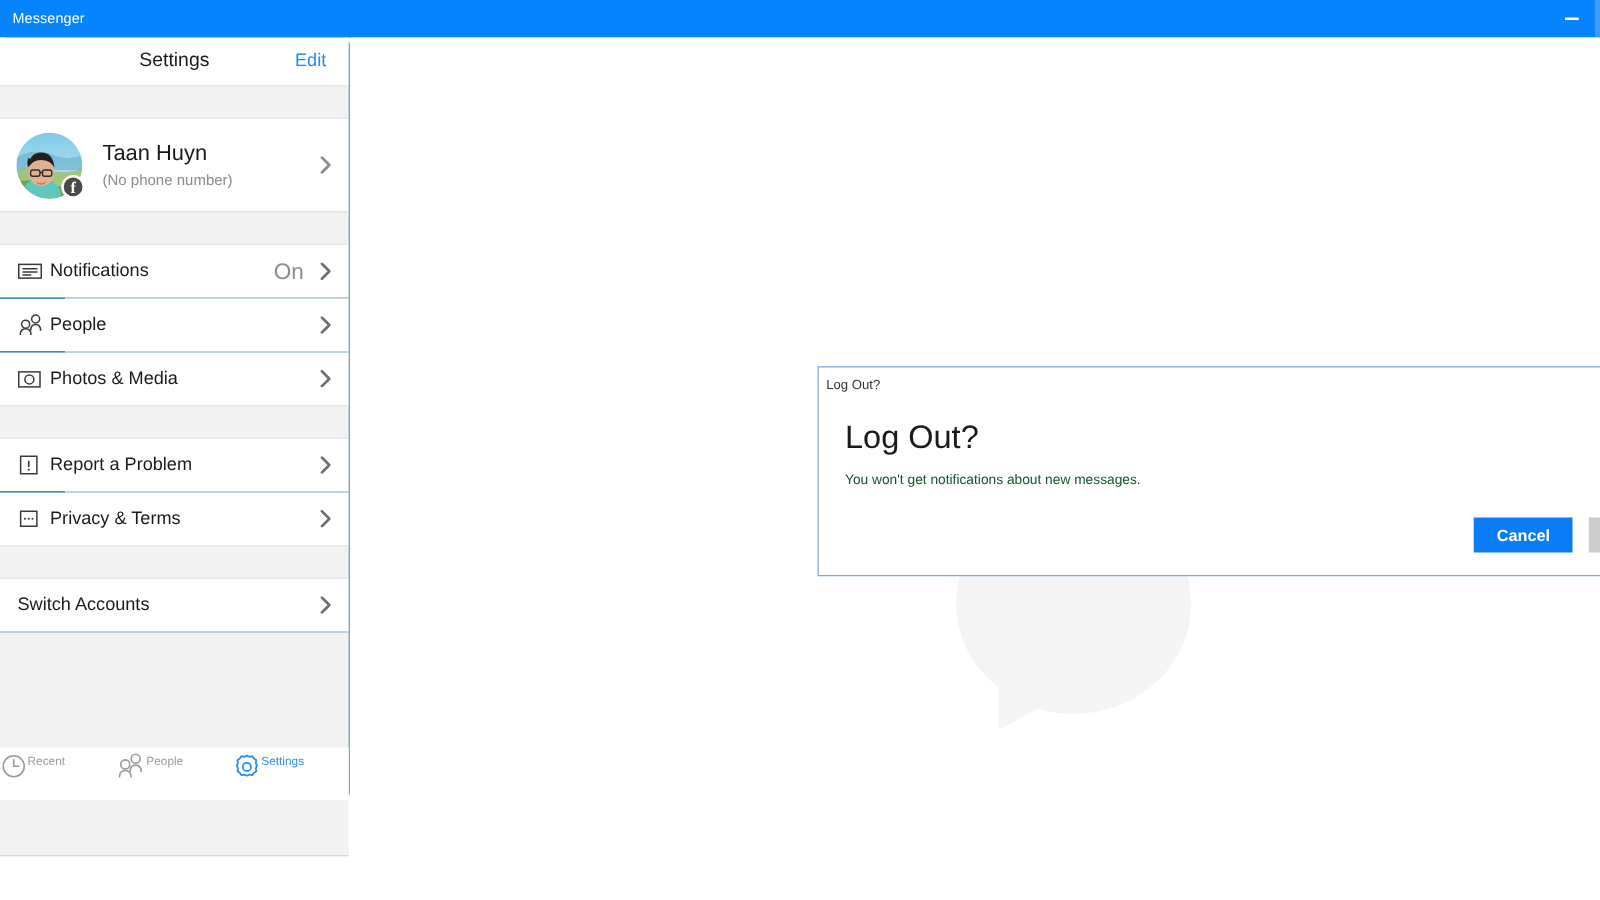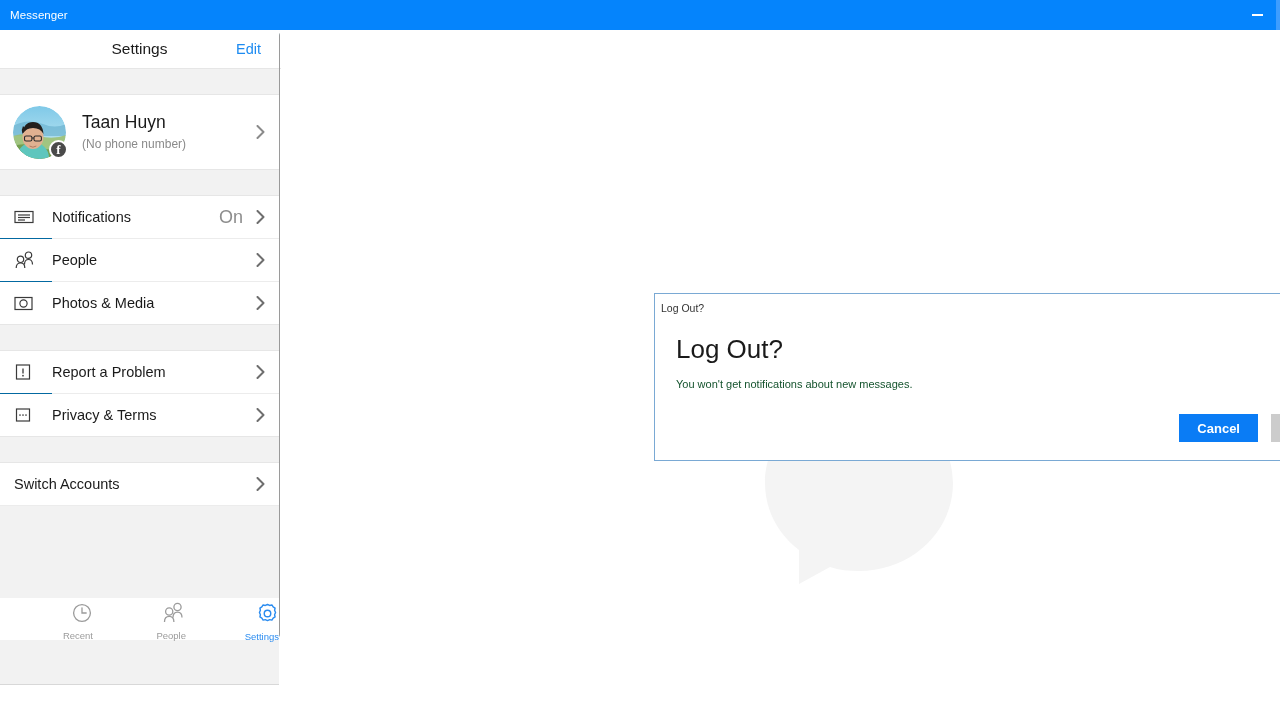--- a/index.html
+++ b/index.html
@@ -171,21 +171,20 @@
     flex: 0 0 auto;
     display: flex;
     align-items: center;
     justify-content: flex-start;
     color: #3a3a3a;
   }
   .row-label {
     font-size: 14.5px;
     color: #1a1a1a;
     flex: 1 1 auto;
-    margin-left: 12px;
     white-space: nowrap;
   }
   .row-label.noicon { margin-left: 0; }
   .row-value {
     font-size: 18px;
     color: #8d8d8d;
     margin-right: 10px;
     white-space: nowrap;
   }
   .chev {
@@ -214,22 +213,22 @@
     left: 0; bottom: 0;
     width: 279px; height: 42px;
     background: #ffffff;
     display: flex;
     align-items: flex-start;
     box-sizing: border-box;
   }
   .navitem {
     flex: 1 1 0;
     display: flex;
-    flex-direction: column;
-    align-items: flex-end;
+    flex-direction: row;
+    align-items: flex-start;
     justify-content: flex-start;
     padding-top: 4px;
     cursor: pointer;
     color: #9b9b9b;
   }
   .navitem.active { color: #2b8cf0; }
   .navitem .nav-label {
     font-size: 9.5px;
     margin-top: 3px;
     line-height: 1;

